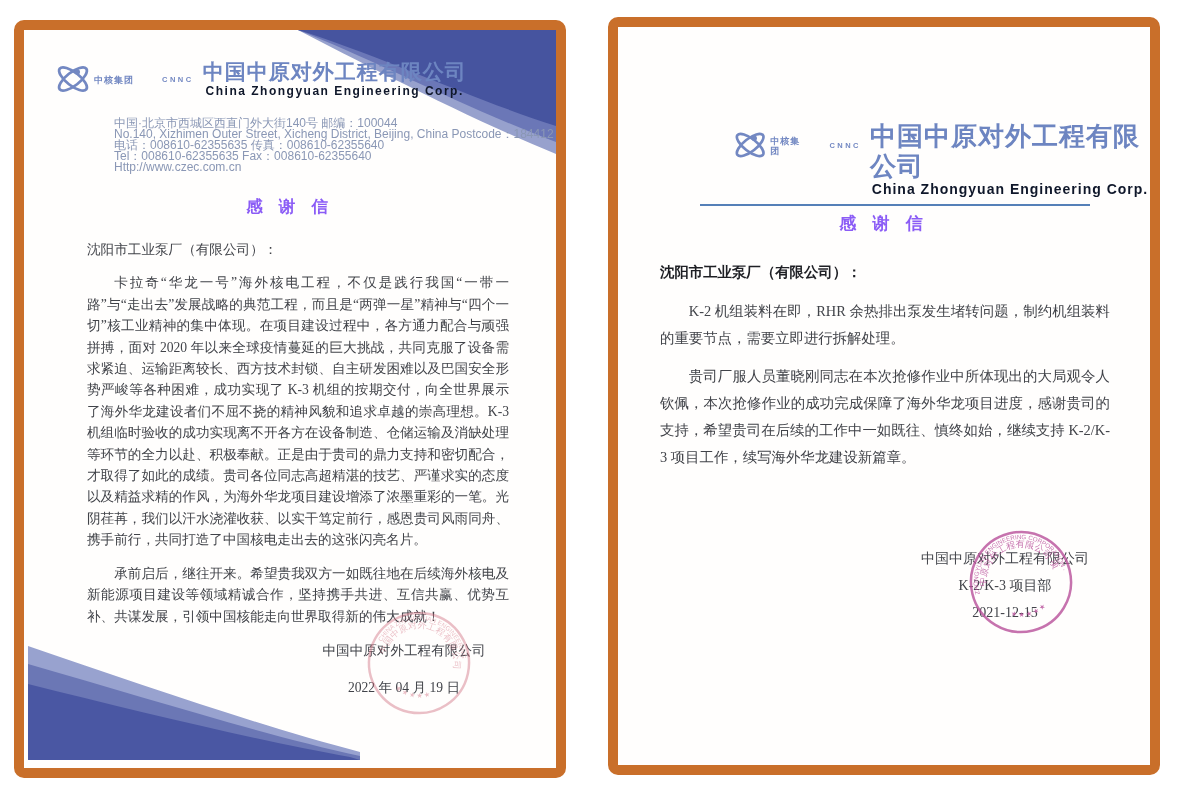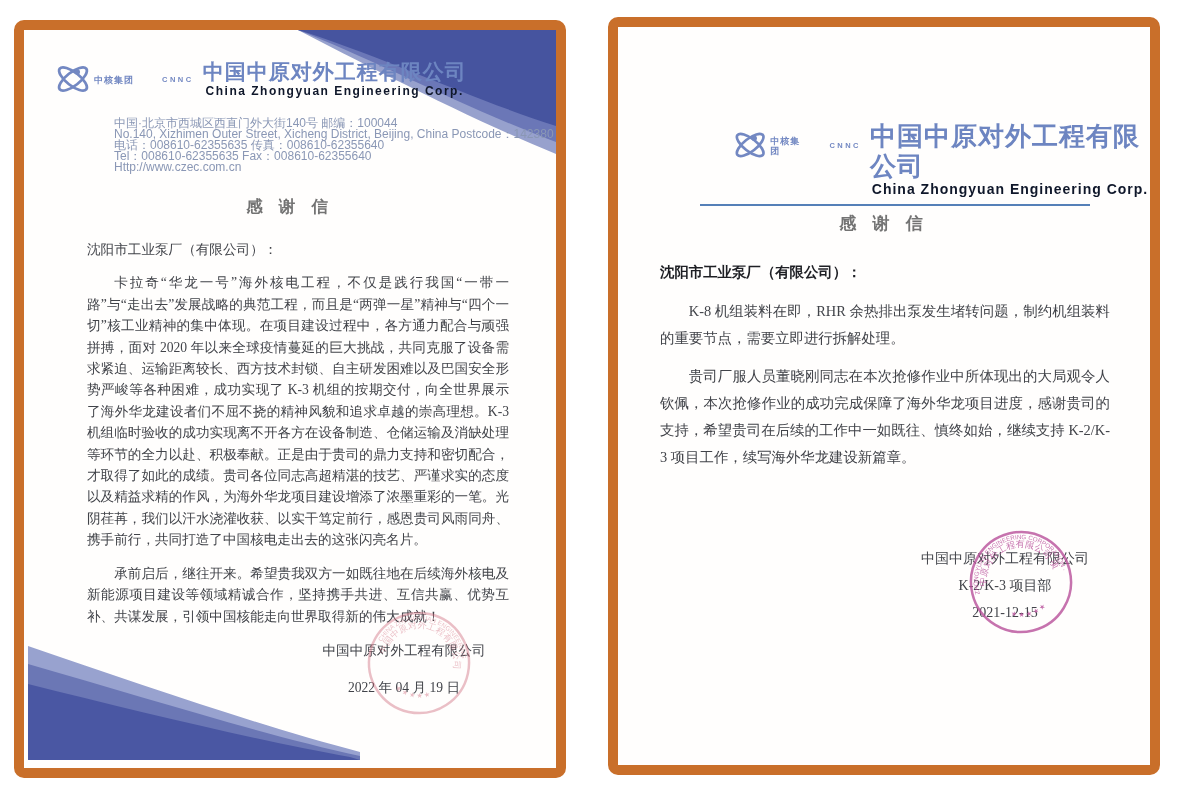--- a/index.html
+++ b/index.html
@@ -31,21 +31,21 @@
   .card-left .logo-wrap{left:28px;top:30px;}
   .card-left .logo-svg{width:42px;height:38px;}
   .card-left .company-cn{font-size:21px;line-height:24px;letter-spacing:1px;}
   .card-left .company-en{font-size:12px;line-height:15px;letter-spacing:1.5px;}
 
   .address{position:absolute;left:90px;top:88px;color:#8a97b5;
     font-family:"Liberation Sans","DejaVu Sans",sans-serif;font-size:12px;line-height:11px;}
   .address div{white-space:nowrap;}
 
   
-  .letter-title{position:absolute;width:100%;text-align:center;color:#737373;font-weight:bold;letter-spacing:6px;}
+  .letter-title{position:absolute;width:100%;text-align:center;color:#8b5cf6;font-weight:bold;letter-spacing:6px;}
   .card-left .letter-title{top:166px;font-size:16.5px;}
   .card-right .letter-title{top:185px;font-size:17px;}
 
   .body-text{position:absolute;color:#414349;text-align:justify;}
   .body-text p{margin:12px;text-indent:2em;}
   .body-text .sal{text-indent:0;}
   .card-left .body-text{left:51px;width:446px;top:197px;font-size:13.6px;line-height:21.4px;}
   .card-left .body-text p{margin-bottom:3px;}
   .card-right .body-text{left:30px;width:474px;top:220px;font-size:14.4px;line-height:26.8px;}
   .card-right .body-text .sal{font-weight:bold;color:#1e1f24;margin-bottom:2px;}
@@ -91,21 +91,21 @@
         <div class="logo-caption-en">CNNC</div>
       </div>
       <div class="company-col">
         <div class="company-cn">中国中原对外工程有限公司</div>
         <div class="company-en">China Zhongyuan Engineering Corp.</div>
       </div>
     </div>
 
     <div class="address">
       <div>中国·北京市西城区西直门外大街140号  邮编：100044</div>
-      <div>No.140, Xizhimen Outer Street, Xicheng District, Beijing, China  Postcode：142380</div>
+      <div>No.140, Xizhimen Outer Street, Xicheng District, Beijing, China  Postcode：184412</div>
       <div>电话：008610-62355635  传真：008610-62355640</div>
       <div>Tel：008610-62355635 Fax：008610-62355640</div>
       <div>Http://www.czec.com.cn</div>
     </div>
 
     <div class="letter-title">感 谢 信</div>
 
     <div class="body-text">
       <p class="sal">沈阳市工业泵厂（有限公司）：</p>
       <p>卡拉奇“华龙一号”海外核电工程，不仅是践行我国“一带一路”与“走出去”发展战略的典范工程，而且是“两弹一星”精神与“四个一切”核工业精神的集中体现。在项目建设过程中，各方通力配合与顽强拼搏，面对 2020 年以来全球疫情蔓延的巨大挑战，共同克服了设备需求紧迫、运输距离较长、西方技术封锁、自主研发困难以及巴国安全形势严峻等各种困难，成功实现了 K-3 机组的按期交付，向全世界展示了海外华龙建设者们不屈不挠的精神风貌和追求卓越的崇高理想。K-3 机组临时验收的成功实现离不开各方在设备制造、仓储运输及消缺处理等环节的全力以赴、积极奉献。正是由于贵司的鼎力支持和密切配合，才取得了如此的成绩。贵司各位同志高超精湛的技艺、严谨求实的态度以及精益求精的作风，为海外华龙项目建设增添了浓墨重彩的一笔。光阴荏苒，我们以汗水浇灌收获、以实干笃定前行，感恩贵司风雨同舟、携手前行，共同打造了中国核电走出去的这张闪亮名片。</p>
@@ -163,21 +163,21 @@
         <div class="company-en">China Zhongyuan Engineering Corp.</div>
       </div>
     </div>
 
     <div class="header-rule"></div>
 
     <div class="letter-title">感 谢 信</div>
 
     <div class="body-text">
       <p class="sal">沈阳市工业泵厂（有限公司）：</p>
-      <p>K-8 机组装料在即，RHR 余热排出泵发生堵转问题，制约机组装料的重要节点，需要立即进行拆解处理。</p>
+      <p>K-2 机组装料在即，RHR 余热排出泵发生堵转问题，制约机组装料的重要节点，需要立即进行拆解处理。</p>
       <p>贵司厂服人员董晓刚同志在本次抢修作业中所体现出的大局观令人钦佩，本次抢修作业的成功完成保障了海外华龙项目进度，感谢贵司的支持，希望贵司在后续的工作中一如既往、慎终如始，继续支持 K-2/K-3 项目工作，续写海外华龙建设新篇章。</p>
     </div>
 
     <div class="sig-block">
       <div>中国中原对外工程有限公司</div>
       <div>K-2/K-3 项目部</div>
       <div>2021-12-15</div>
     </div>
 
     <svg class="stamp stamp-right" viewBox="0 0 110 110">

